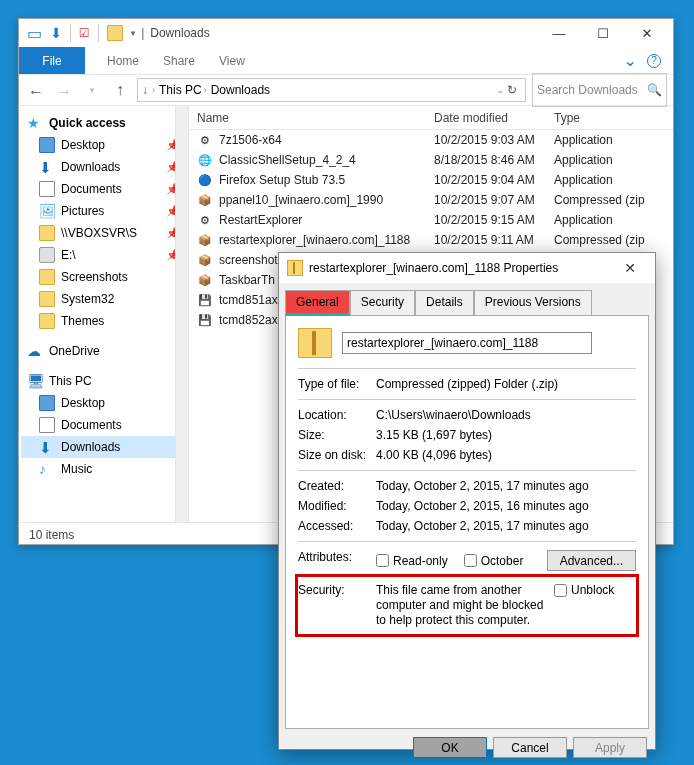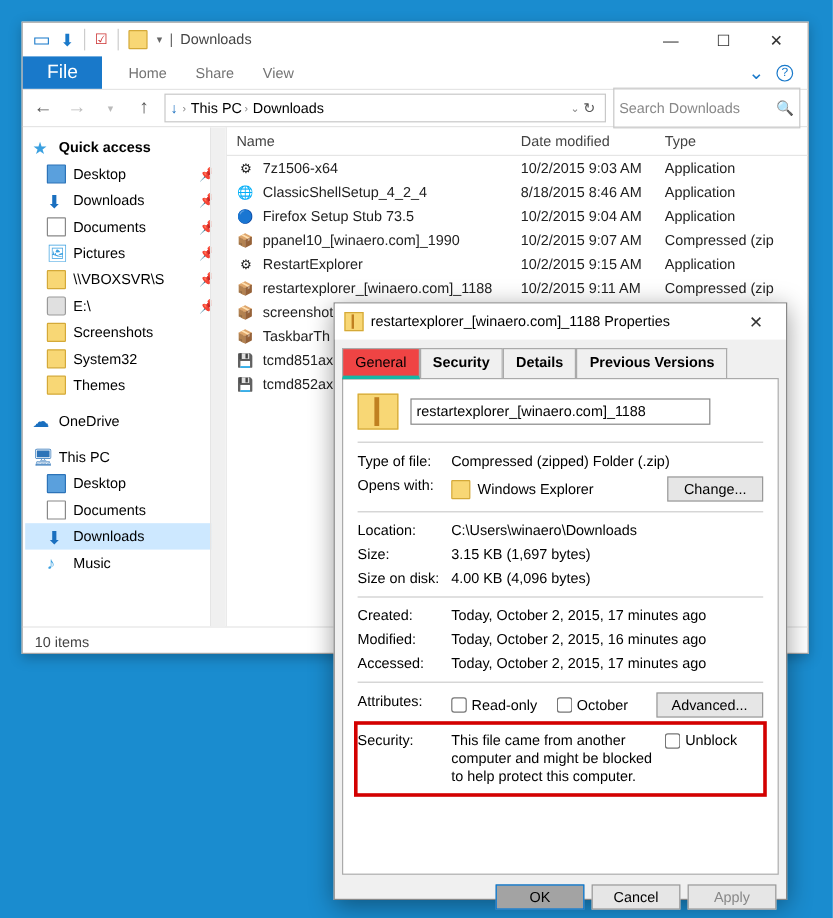--- a/index.html
+++ b/index.html
@@ -8,33 +8,33 @@
 
 .explorer { position: absolute; left: 18px; top: 18px; width: 656px; height: 527px; background: #fff; border: 1px solid #a6a6a6; box-shadow: 0 3px 10px rgba(0,0,0,.25); }
 .titlebar { height: 28px; display: flex; align-items: center; padding: 0 4px; }
 .qat { display: flex; align-items: center; gap: 8px; padding-left: 4px; }
 .qat svg, .qat .sep { flex: none; }
 .sep { width: 1px; height: 18px; background: #ccc; }
 .titlebar .title { margin-left: 6px; font-size: 12px; color: #444; }
 .winctrls { margin-left: auto; display: flex; }
 .winctrls .wbtn { width: 44px; height: 28px; display: flex; align-items: center; justify-content: center; color: #333; font-size: 13px; }
 .ribbonbar { height: 27px; display: flex; align-items: stretch; }
-.file-tab { width: 66px; background: #1979ca; color: #fff; display: flex; align-items: center; justify-content: center; font-size: 16px; }
+.file-tab { width: 66px; background: #1979ca; color: #fff; display: flex; align-items: center; justify-content: center; font-size: 12px; }
 .rtabs { display: flex; align-items: center; gap: 24px; padding-left: 22px; }
 .rtab { font-size: 12px; color: #737373; }
 .rhelp { margin-left: auto; padding: 0 12px; display: flex; align-items: center; gap: 10px; color: #1979ca; }
 
 .addrbar { height: 32px; border-top: 1px solid #e5e5e5; border-bottom: 1px solid #e5e5e5; display: flex; align-items: center; padding: 0 6px; gap: 6px; }
 .navbtn { width: 22px; height: 22px; display: flex; align-items: center; justify-content: center; color: #555; }
 .navbtn.disabled { color: #bbb; }
 .addr { flex: 1; height: 24px; border: 1px solid #c8c8c8; display: flex; align-items: center; padding: 0 4px; gap: 4px; font-size: 12px; }
 .addr .crumb { display: flex; align-items: center; gap: 2px; }
 .addr .chev { color: #888; font-size: 9px; }
 .addr .refresh { margin-left: auto; padding: 0 4px; color: #555; display:flex; align-items:center; gap:3px; }
-.search { width: 156px; height: 24px; border: 1px solid #c8c8c8; display: flex; align-items: center; padding: 16px 4px; font-size: 12px; color: #888; }
+.search { width: 135px; height: 24px; border: 1px solid #c8c8c8; display: flex; align-items: center; padding: 16px 4px; font-size: 12px; color: #888; }
 .search .sicon { margin-left: auto; color: #777; }
 
 .body { display: flex; height: 416px; }
 .nav { width: 170px; border-right: 1px solid #e5e5e5; padding: 6px 2px; overflow: hidden; position: relative; }
 .nav-item { display: flex; align-items: center; gap: 6px; padding: 2px 2px 2px 18px; font-size: 12px; height: 22px; position: relative; }
 .nav-item.root { padding-left: 6px; font-weight: normal; }
 .nav-item.sel { background: #cde8ff; }
 .nav-item .pin { position: absolute; right: 6px; color: #777; font-size: 11px; }
 .ico { width: 16px; height: 16px; background: #f8d775; border: 1px solid #d4a938; border-radius: 1px; display: inline-block; position: relative; }
 .ico.blue { background: #5aa0dd; border-color: #2c73b8; }
@@ -59,21 +59,21 @@
 
 
 .props { position: absolute; left: 278px; top: 252px; width: 378px; height: 498px; background: #f0f0f0; border: 1px solid #888; box-shadow: 0 5px 20px rgba(0,0,0,.4); }
 .props-title { height: 30px; background: #fff; display: flex; align-items: center; padding: 0 8px; font-size: 12px; }
 .props-title .zipico { width: 16px; height: 16px; background: #f8d775; border: 1px solid #d4a938; margin-right: 6px; position: relative; }
 .props-title .zipico::after { content:""; position:absolute; left:5px; top:1px; width:2px; height:12px; background:#c08020; }
 .props-title .pclose { margin-left: auto; font-size: 14px; color: #333; width: 34px; text-align: center; }
 .ptabs { display: flex; padding: 6px 6px 0 6px; gap: 0; }
 .ptab { padding: 4px 10px; font-size: 12px; border: 1px solid #aaa; background: #f0f0f0; border-bottom: none; position: relative; top: 1px; }
 .ptab.active { background: #ef4444; border-bottom: 3px solid #14b8a6; z-index: 2; }
-.ptab:not(.active) { background: #f0f0f0; font-weight: bold; }
+.ptab:not(.active) { background: #f0f0f0; }
 .pbody { margin: 0 6px; border: 1px solid #aaa; background: #fff; height: 414px; padding: 12px 12px 6px 12px; position: relative; }
 .prow { display: flex; align-items: flex-start; font-size: 12px; margin-bottom: 6px; }
 .prow .plabel { width: 78px; color: #000; }
 .prow .pval { flex: 1; }
 .nameinput { width: 250px; height: 22px; border: 1px solid #888; padding: 0 4px; font-size: 12px; }
 .pdiv { border-top: 1px solid #ccc; margin: 8px 0; }
 .openwith { display: flex; align-items: center; gap: 6px; }
 .btn { border: 1px solid #999; background: #e6e6e6; padding: 2px 12px; font-size: 12px; min-height: 21px; }
 .btn.def { border: 1px solid #0078d7; background: #a3a3a3; }
 .headerrow { display: flex; align-items: center; gap: 10px; margin-bottom: 10px; }
@@ -335,28 +335,20 @@
   <div class="pbody">
     <div class="headerrow">
       <div class="bigzip"></div>
       <input class="nameinput" value="restartexplorer_[winaero.com]_1188" style="">
     </div>
     <div class="pdiv"></div>
     <div class="prow">
         <div class="plabel">Type of file:</div>
         <div class="pval">Compressed (zipped) Folder (.zip)</div>
       </div>
-    <div class="prow">
-        <div class="plabel">Opens with:</div>
-      <div class="pval openwith">
-        <span class="ico" style="background:#f8d775;border-color:#d4a938"></span>
-        <span>Windows Explorer</span>
-        <button class="btn" style="margin-left:auto;width:80px">Change...</button>
-      </div>
-    </div>
     <div class="pdiv"></div>
     <div class="prow">
         <div class="plabel">Location:</div>
         <div class="pval">C:\Users\winaero\Downloads</div>
       </div>
     <div class="prow">
         <div class="plabel">Size:</div>
         <div class="pval">3.15 KB (1,697 bytes)</div>
       </div>
     <div class="prow">

